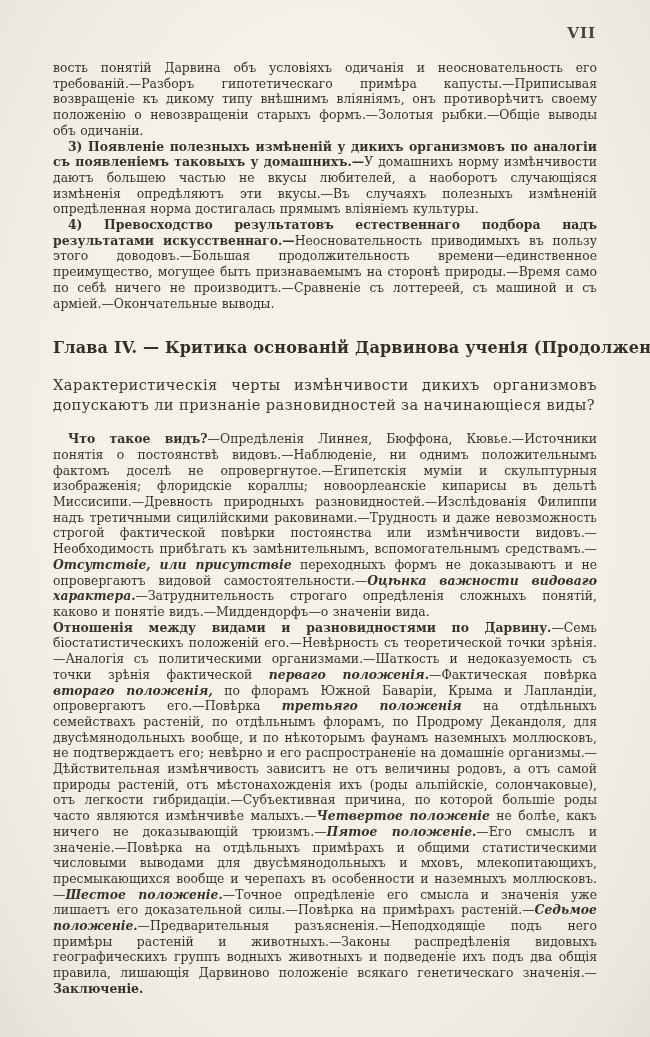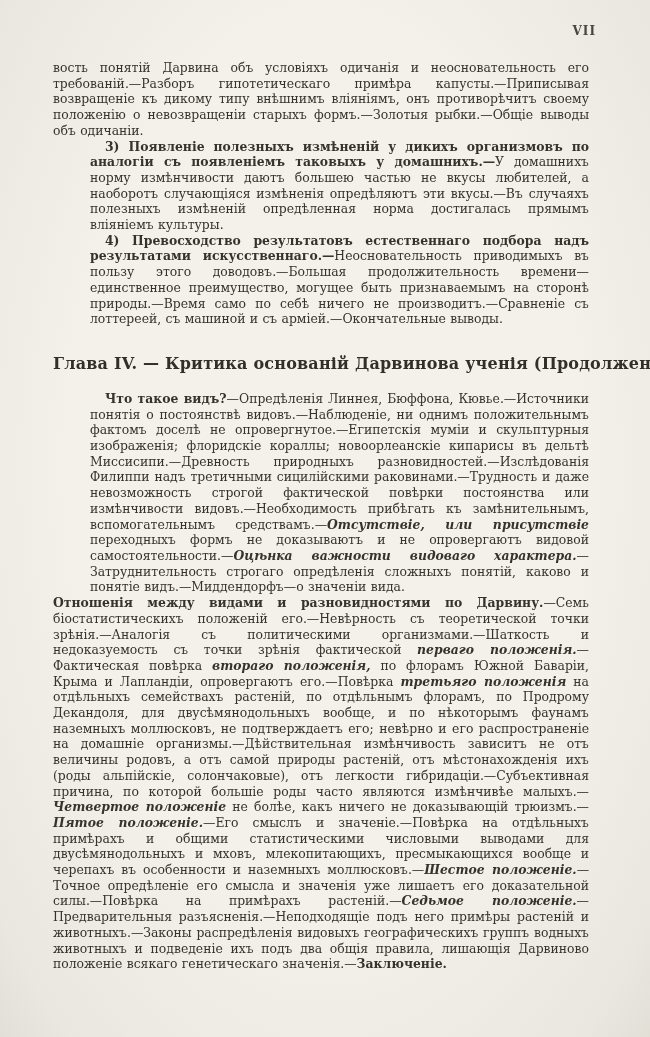--- a/index.html
+++ b/index.html
@@ -11,37 +11,37 @@
   .page{
     position:relative;
     width:650px;height:1037px;
     background:radial-gradient(ellipse at 50% 45%, #f3f1ea 55%, #eae7e0 90%, #e2dfd7 100%);
     color:#37322c;
     box-sizing:border-box;
   }
   .page-number{
     position:absolute;
     top:24px;right:54px;
-    font-size:12px;
+    font-size:15px;
     letter-spacing:1px;
     font-weight:bold;
     color:#4a443d;
   }
   .content{
     position:absolute;
-    top:60px;left:53px;right:61px;
+    top:60px;left:53px;right:53px;
     text-align:justify;
     font-size:12.4px;
     line-height:15.7px;
   }
   p.para{
     margin:0;
     word-spacing:0.4px;
   }
-  p.para.indent{ text-indent:15px;margin-left:37px; }
+  p.para.indent{ text-indent:15px; }
   .run-n{ font-style:normal; font-weight:normal; }
   .run-b{ font-weight:bold; }
   .run-i{ font-style:italic;font-weight:bold; }
   h1.chapter{
     margin:27px 0 17px 0;
     font-size:16px;
     line-height:20px;
     font-weight:bold;
     letter-spacing:0.2px;
     text-align:left;
@@ -66,19 +66,20 @@
 
   <div class="content">
     <div id="paragraphs-top">
         <p class="para"><span class="run-n">вость понятій Дарвина объ условіяхъ одичанія и неосновательность его требованій.—Разборъ гипотетическаго примѣра капусты.—Приписывая возвращеніе къ дикому типу внѣшнимъ вліяніямъ, онъ противорѣчитъ своему положенію о невозвращеніи старыхъ формъ.—Золотыя рыбки.—Общіе выводы объ одичаніи.</span></p>
         <p class="para indent"><span class="run-b">3) Появленіе полезныхъ измѣненій у дикихъ организмовъ по аналогіи съ появленіемъ таковыхъ у домашнихъ.—</span><span class="run-n">У домашнихъ норму измѣнчивости даютъ большею частью не вкусы любителей, а наоборотъ случающіяся измѣненія опредѣляютъ эти вкусы.—Въ случаяхъ полезныхъ измѣненій опредѣленная норма достигалась прямымъ вліяніемъ культуры.</span></p>
         <p class="para indent"><span class="run-b">4) Превосходство результатовъ естественнаго подбора надъ результатами искусственнаго.—</span><span class="run-n">Неосновательность приводимыхъ въ пользу этого доводовъ.—Большая продолжительность времени—единственное преимущество, могущее быть признаваемымъ на сторонѣ природы.—Время само по себѣ ничего не производитъ.—Сравненіе съ лоттереей, съ машиной и съ арміей.—Окончательные выводы.</span></p>
       </div>
 
     <h1 class="chapter">Глава IV. — Критика основаній Дарвинова ученія (Продолженіе). 233.</h1>
 
+    <h2 class="subtitle">Характеристическія черты измѣнчивости дикихъ организмовъ допускаютъ ли признаніе разновидностей за начинающіеся виды?</h2>
 
     <div id="paragraphs-main">
         <p class="para indent"><span class="run-b">Что такое видъ?</span><span class="run-n">—Опредѣленія Линнея, Бюффона, Кювье.—Источники понятія о постоянствѣ видовъ.—Наблюденіе, ни однимъ положительнымъ фактомъ доселѣ не опровергнутое.—Египетскія муміи и скульптурныя изображенія; флоридскіе кораллы; новоорлеанскіе кипарисы въ дельтѣ Миссисипи.—Древность природныхъ разновидностей.—Изслѣдованія Филиппи надъ третичными сицилійскими раковинами.—Трудность и даже невозможность строгой фактической повѣрки постоянства или измѣнчивости видовъ.—Необходимость прибѣгать къ замѣнительнымъ, вспомогательнымъ средствамъ.—</span><span class="run-i">Отсутствіе, или присутствіе</span><span class="run-n"> переходныхъ формъ не доказываютъ и не опровергаютъ видовой самостоятельности.—</span><span class="run-i">Оцѣнка важности видоваго характера.</span><span class="run-n">—Затруднительность строгаго опредѣленія сложныхъ понятій, каково и понятіе видъ.—Миддендорфъ—о значеніи вида.</span></p>
         <p class="para"><span class="run-b">Отношенія между видами и разновидностями по Дарвину.</span><span class="run-n">—Семь біостатистическихъ положеній его.—Невѣрность съ теоретической точки зрѣнія.—Аналогія съ политическими организмами.—Шаткость и недоказуемость съ точки зрѣнія фактической </span><span class="run-i">перваго положенія.</span><span class="run-n">—Фактическая повѣрка </span><span class="run-i">втораго положенія,</span><span class="run-n"> по флорамъ Южной Баваріи, Крыма и Лапландіи, опровергаютъ его.—Повѣрка </span><span class="run-i">третьяго положенія</span><span class="run-n"> на отдѣльныхъ семействахъ растеній, по отдѣльнымъ флорамъ, по Продрому Декандоля, для двусѣмянодольныхъ вообще, и по нѣкоторымъ фаунамъ наземныхъ моллюсковъ, не подтверждаетъ его; невѣрно и его распространеніе на домашніе организмы.—Дѣйствительная измѣнчивость зависитъ не отъ величины родовъ, а отъ самой природы растеній, отъ мѣстонахожденія ихъ (роды альпійскіе, солончаковые), отъ легкости гибридаціи.—Субъективная причина, по которой большіе роды часто являются измѣнчивѣе малыхъ.—</span><span class="run-i">Четвертое положеніе</span><span class="run-n"> не болѣе, какъ ничего не доказывающій трюизмъ.—</span><span class="run-i">Пятое положеніе.</span><span class="run-n">—Его смыслъ и значеніе.—Повѣрка на отдѣльныхъ примѣрахъ и общими статистическими числовыми выводами для двусѣмянодольныхъ и мховъ, млекопитающихъ, пресмыкающихся вообще и черепахъ въ особенности и наземныхъ моллюсковъ.—</span><span class="run-i">Шестое положеніе.</span><span class="run-n">—Точное опредѣленіе его смысла и значенія уже лишаетъ его доказательной силы.—Повѣрка на примѣрахъ растеній.—</span><span class="run-i">Седьмое положеніе.</span><span class="run-n">—Предварительныя разъясненія.—Неподходящіе подъ него примѣры растеній и животныхъ.—Законы распредѣленія видовыхъ географическихъ группъ водныхъ животныхъ и подведеніе ихъ подъ два общія правила, лишающія Дарвиново положеніе всякаго генетическаго значенія.—</span><span class="run-b">Заключеніе.</span></p>
       </div>
   </div>
 </div>
 
 </body></html>

